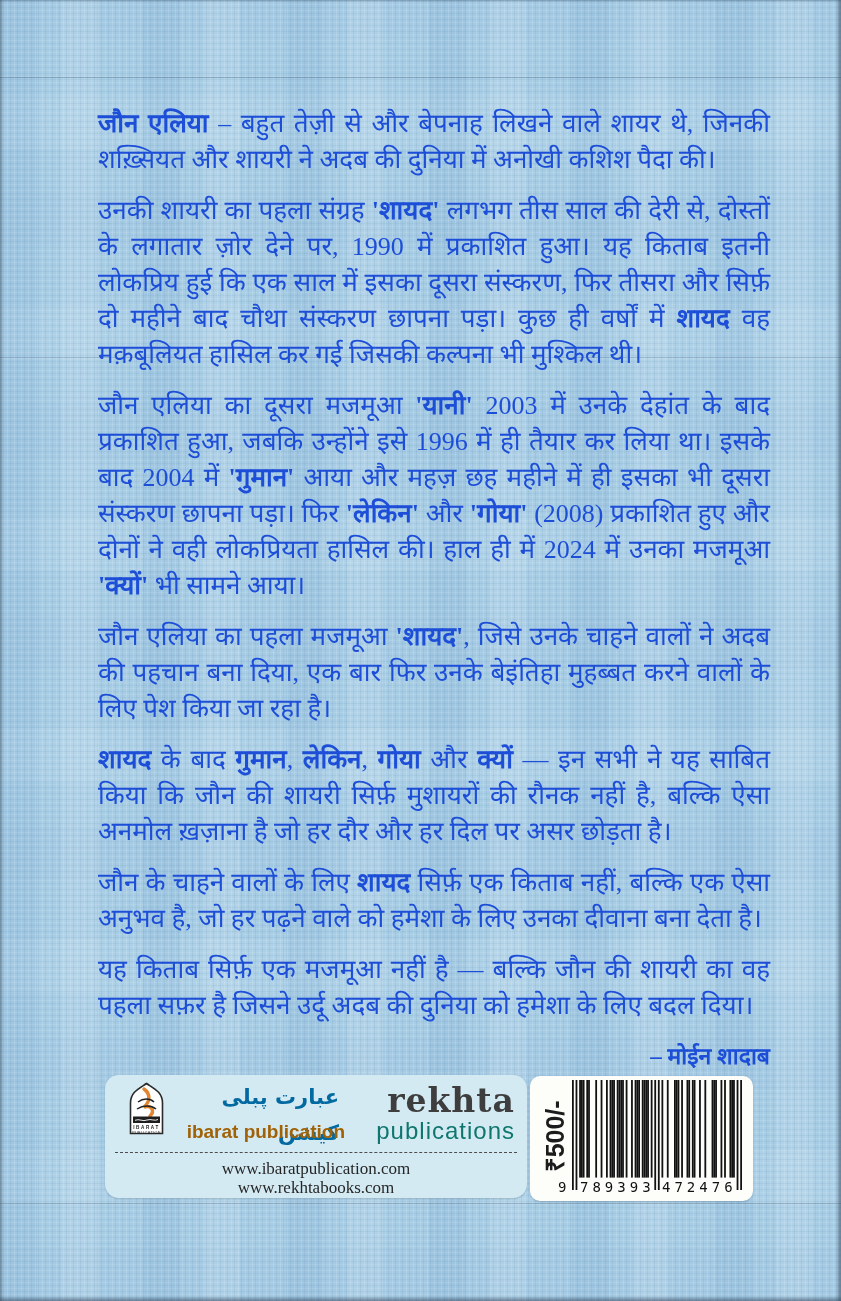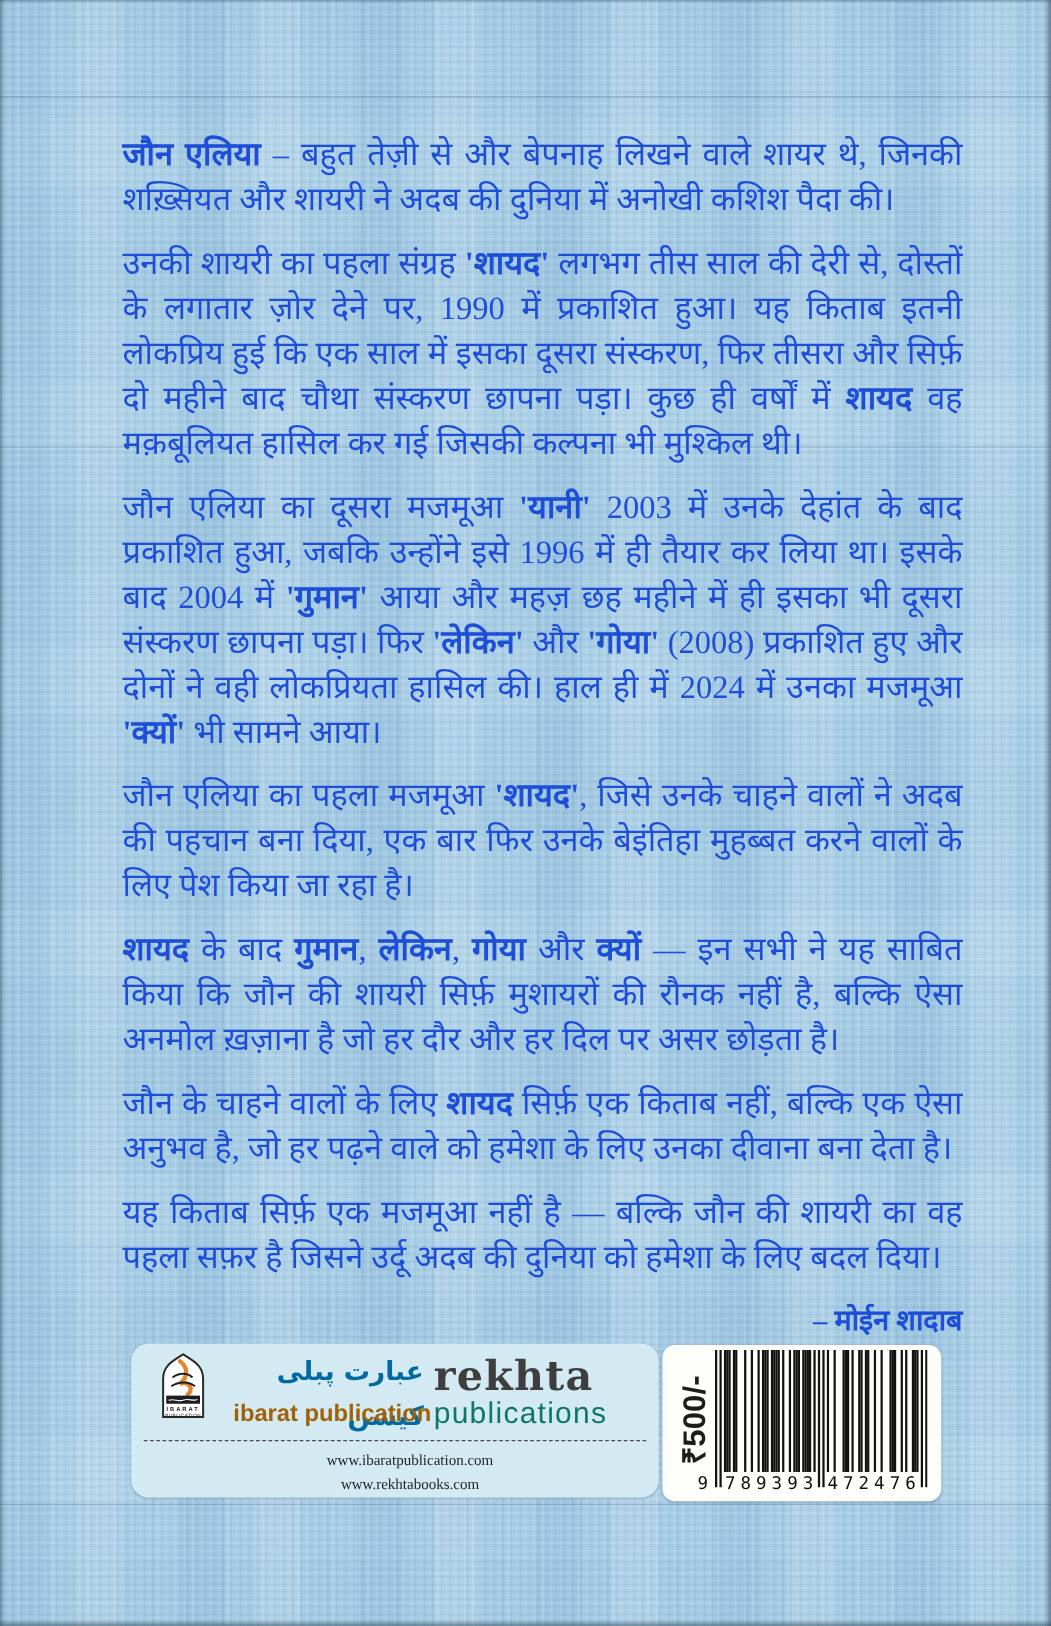--- a/index.html
+++ b/index.html
@@ -50,36 +50,36 @@
     position:absolute;left:68px;top:4px;width:166px;
     direction:rtl;
     font-size:21px;line-height:36px;font-weight:700;color:#0369a1;
     font-family:"DejaVu Sans", sans-serif;
   }
   .ibarat-name{
     position:absolute;left:62px;top:44px;width:178px;
     text-align:right;font-family:"Liberation Sans", sans-serif;
     font-weight:700;font-size:19px;line-height:26px;color:#a16207;
   }
-  .rekhta-block{position:absolute;left:242px;top:9px;width:168px;text-align:left;}
+  .rekhta-block{position:absolute;left:242px;top:9px;width:168px;text-align:right;}
   .rekhta-wordmark{
     font-family:"DejaVu Serif", serif;
     font-weight:700;font-size:33px;line-height:34px;letter-spacing:1px;color:#3e3e3e;
   }
   .rekhta-subtitle{
     font-family:"Liberation Sans", sans-serif;
     font-size:24px;line-height:26px;letter-spacing:1px;color:#0f766e;
   }
   .dash-sep{
     position:absolute;left:10px;right:10px;top:77px;height:0;
     border-top:1.5px dashed #4c4c4c;
   }
   .pub-urls{
-    position:absolute;left:12px;top:84px;width:100%;
-    text-align:center;font-size:12px;line-height:19px;color:#262626;
+    position:absolute;left:0;top:84px;width:100%;
+    text-align:center;font-size:17px;line-height:19px;color:#262626;
   }
 
   
   .price-panel{
     position:absolute;left:530px;top:1076px;width:223px;height:125px;
     background:#fdfdfa;border-radius:10px;
     box-shadow:0 1px 2px rgba(40,70,95,.25);
   }
   .price-label{
     position:absolute;left:-34px;top:46px;width:110px;height:28px;

